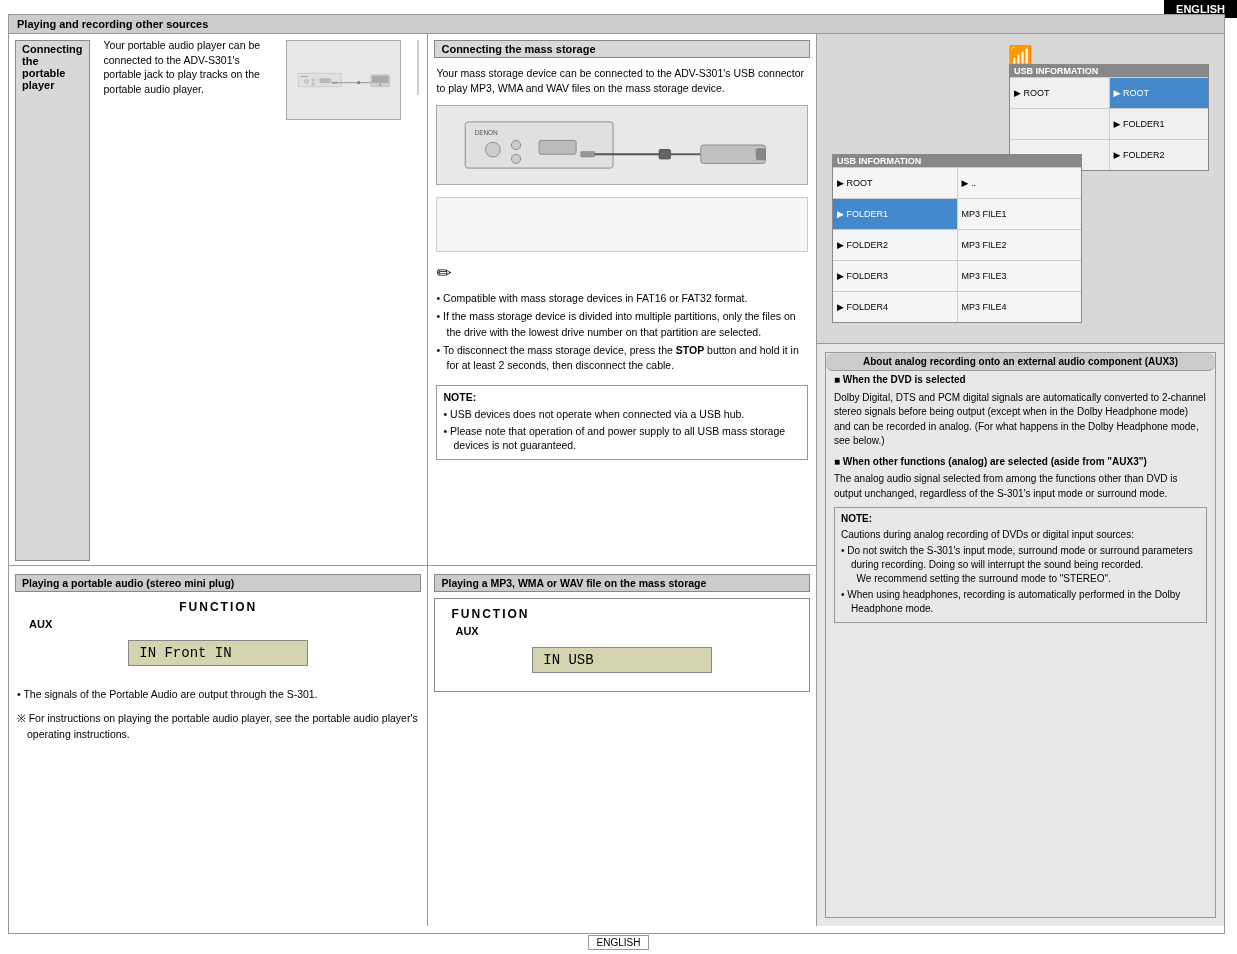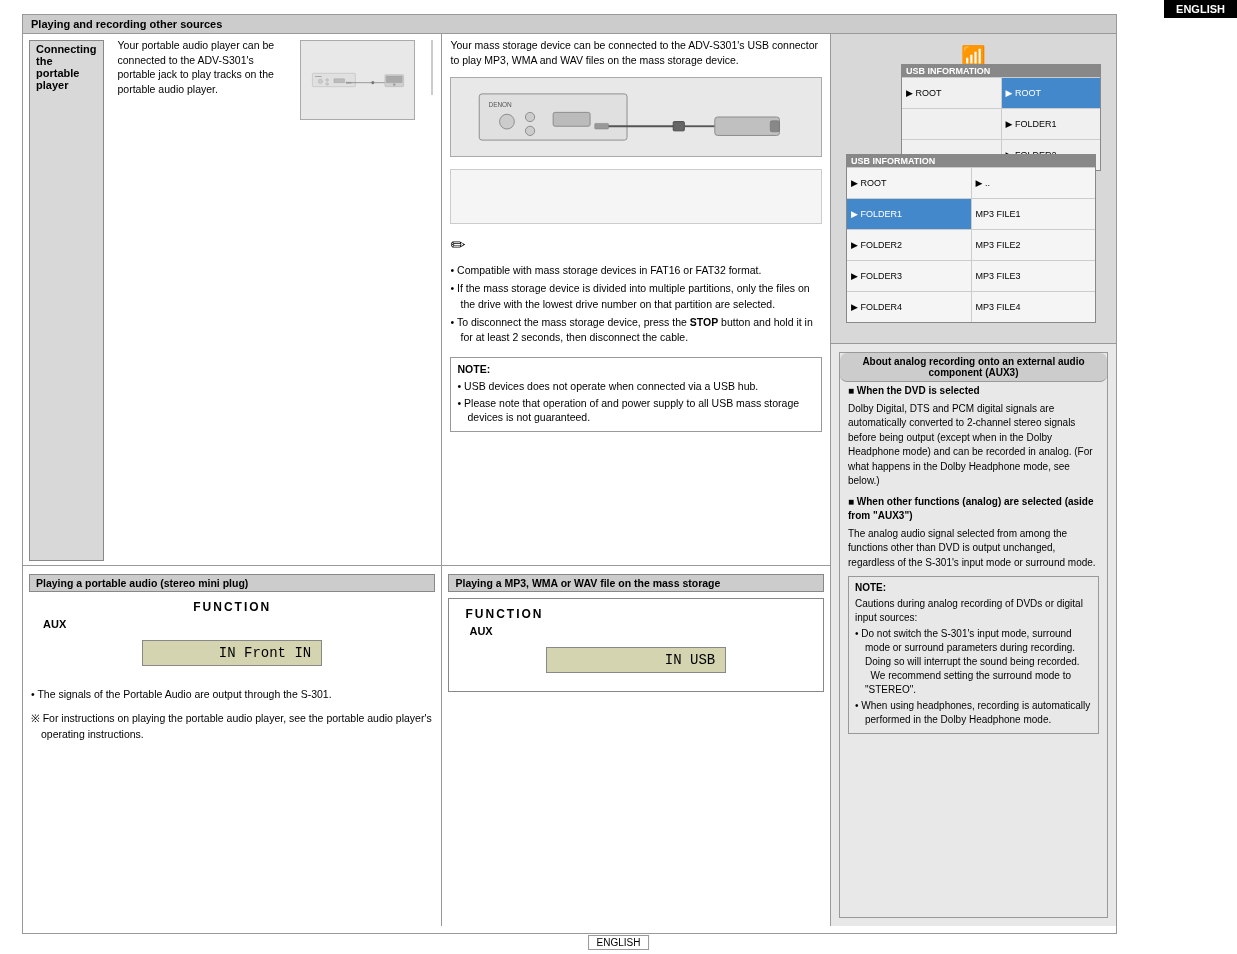--- a/index.html
+++ b/index.html
@@ -23,22 +23,22 @@
       color: #fff;
       font-size: 11px;
       font-weight: bold;
       padding: 3px 12px;
     }
 
     
     .main-container {
       position: absolute;
       top: 14px;
-      left: 22px;
-      width: 1095px;
+      left: 8px;
+      width: 1217px;
       height: 920px;
       border: 1.5px solid #999;
     }
 
     .col-header {
       border: 1px solid #888;
       background: #d8d8d8;
       font-size: 11px;
       font-weight: bold;
       padding: 2px 6px;
@@ -119,21 +119,21 @@
     }
 
     .lcd-display {
       border: 1px solid #888;
       background: #d4d4b0;
       font-family: 'Courier New', monospace;
       font-size: 14px;
       padding: 4px 10px;
       display: inline-block;
       min-width: 180px;
-      text-align: right;
+      text-align: left;
     }
 
     
     .bullet-list {
       padding: 3px 8px;
       font-size: 10.5px;
       line-height: 1.5;
     }
 
     .bullet-item {
@@ -214,20 +214,23 @@
               <circle cx="325" cy="52" r="4" fill="#999" stroke="#777" stroke-width="0.5"></circle>
             </svg>
           </div>
 
           <div class="empty-diagram"></div>
 
         </div>
 
         <div style="width: 388px; display: flex; flex-direction: column;">
 
+          <div class="col-header">
+            <span>Connecting the mass storage</span>
+          </div>
 
           <div class="col-body">
             <span>Your mass storage device can be connected to the ADV-S301's USB connector to play MP3, WMA and WAV files on the mass storage device.</span>
           </div>
 
           <div class="device-diagram">
             <svg viewBox="0 0 360 70" xmlns="http://www.w3.org/2000/svg">
 
               <rect x="10" y="10" width="160" height="50" rx="3" fill="#e0e0e0" stroke="#888" stroke-width="1"></rect>
               <text x="20" y="24" font-size="7" fill="#555" font-family="Arial">DENON</text>

